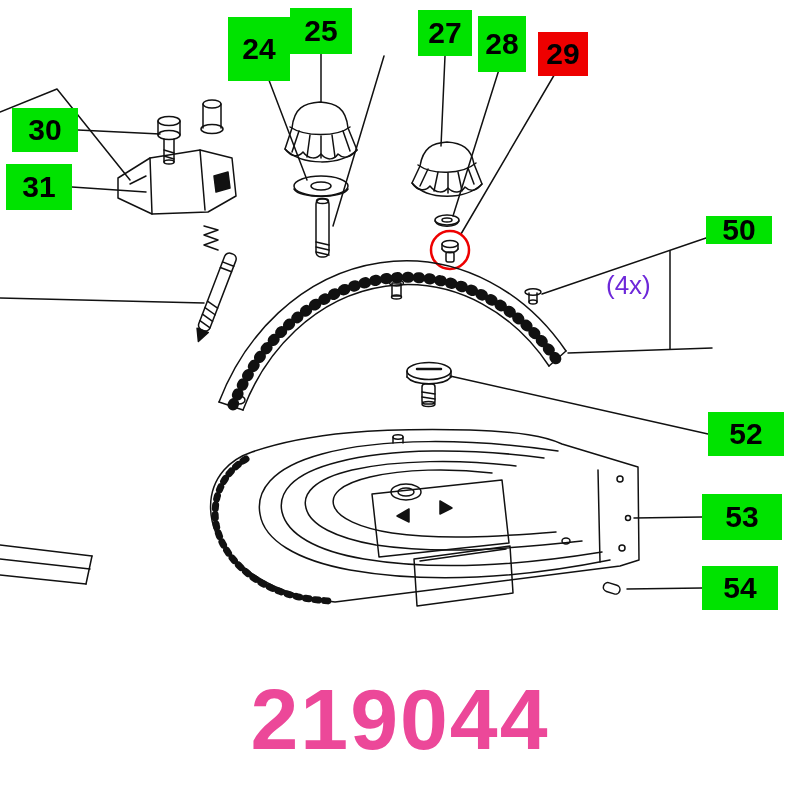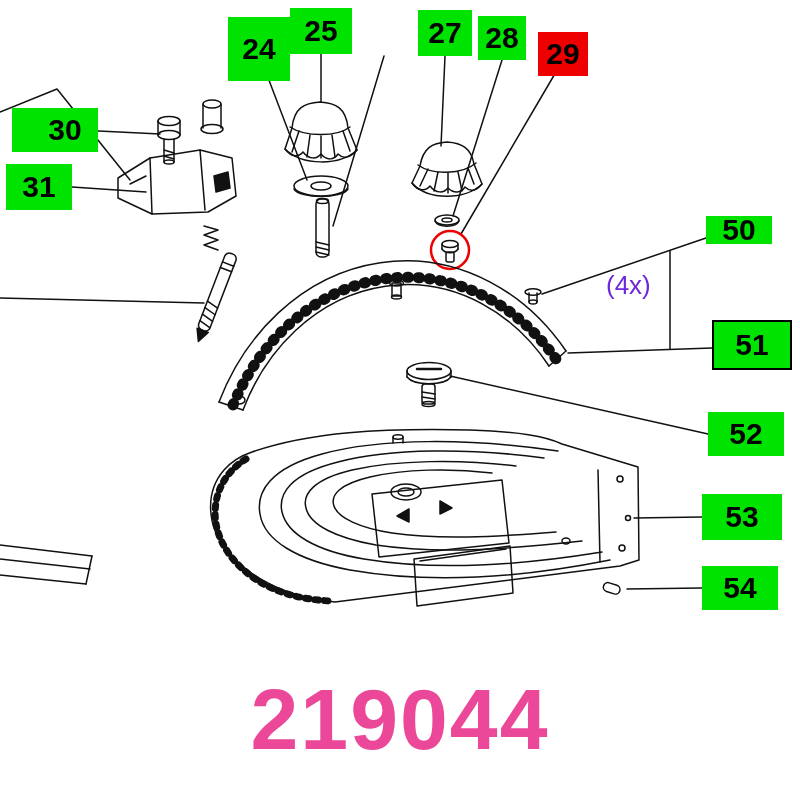--- a/index.html
+++ b/index.html
@@ -170,38 +170,35 @@
 
   <div class="callout" style="left:228px;top:17px;width:62px;height:64px;">
       <span>24</span>
     </div>
   <div class="callout" style="left:290px;top:8px;width:62px;height:46px;">
       <span>25</span>
     </div>
   <div class="callout" style="left:418px;top:10px;width:54px;height:46px;">
       <span>27</span>
     </div>
-  <div class="callout" style="left:478px;top:16px;width:48px;height:44px;">
+  <div class="callout" style="left:478px;top:16px;width:48px;height:56px;">
       <span>28</span>
     </div>
   <div class="callout red" style="left:538px;top:32px;width:50px;height:44px;">
       <span>29</span>
     </div>
-  <div class="callout" style="left:12px;top:108px;width:66px;height:44px;padding-left:20px;">
+  <div class="callout" style="left:12px;top:108px;width:66px;height:44px;">
       <span>30</span>
     </div>
   <div class="callout" style="left:6px;top:164px;width:66px;height:46px;">
       <span>31</span>
     </div>
   <div class="callout" style="left:706px;top:216px;width:66px;height:28px;">
       <span>50</span>
     </div>
-  <div class="callout bordered" style="left:712px;top:320px;width:76px;height:46px;">
-      <span>51</span>
-    </div>
   <div class="callout" style="left:708px;top:412px;width:76px;height:44px;">
       <span>52</span>
     </div>
   <div class="callout" style="left:702px;top:494px;width:80px;height:46px;">
       <span>53</span>
     </div>
   <div class="callout" style="left:702px;top:566px;width:76px;height:44px;">
       <span>54</span>
     </div>
 

